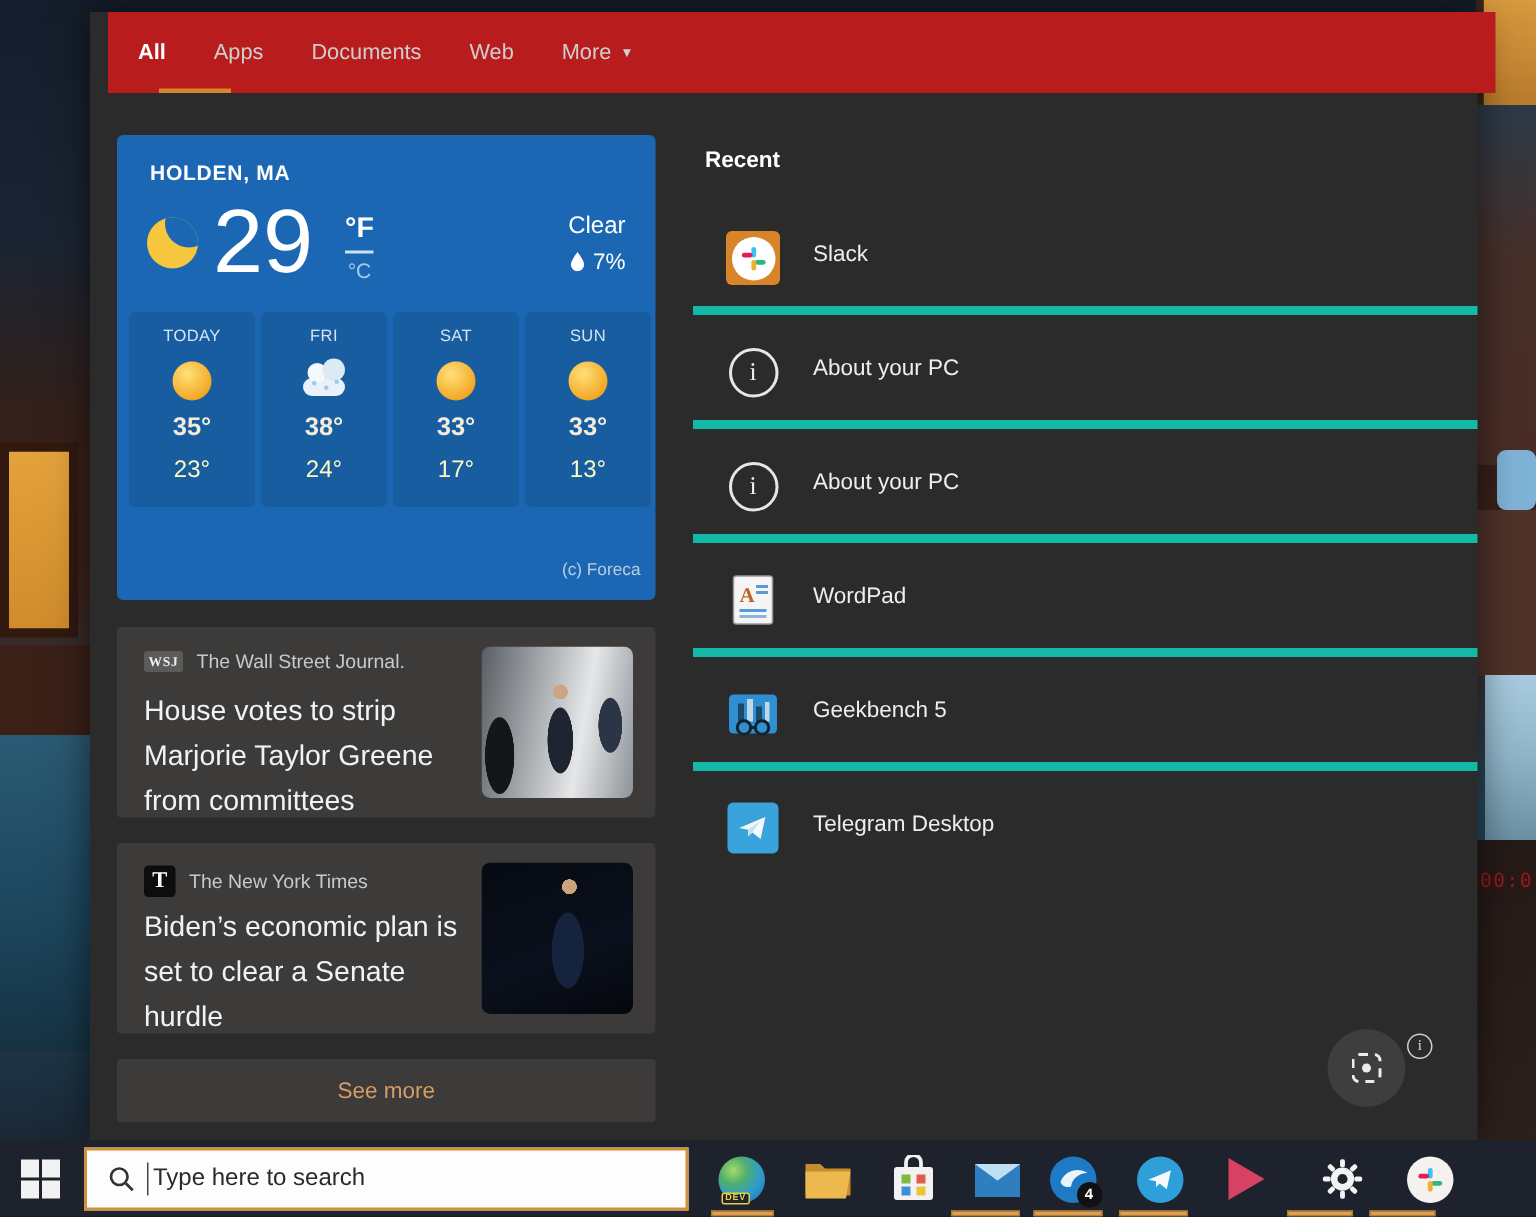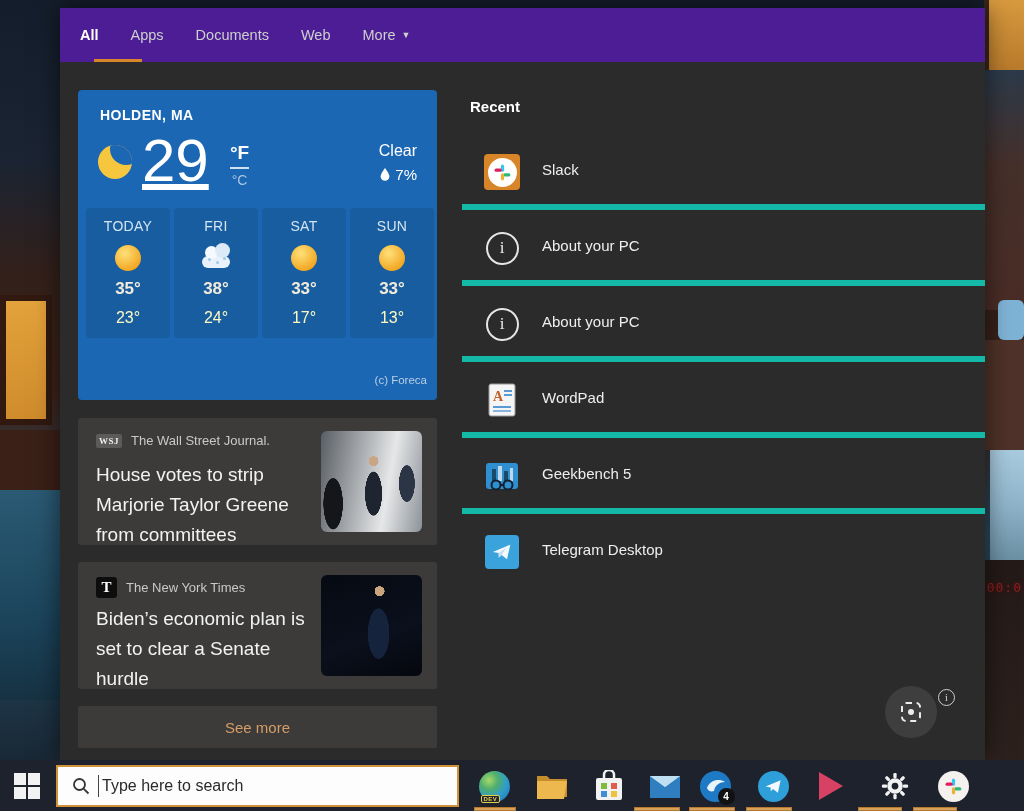--- a/index.html
+++ b/index.html
@@ -12,21 +12,21 @@
     background:linear-gradient(180deg,#141d2b 0%,#1b2432 20%,#33201a 34%,#3c2219 48%,#27475c 66%,#1f3c50 82%,#171d26 100%); }
   .wp-block { position:absolute; }
   .wp-led { position:absolute; right:2px; top:580px; color:#8a2020; font-family:"DejaVu Sans Mono",monospace;
     font-size:13px; letter-spacing:1px; text-shadow:0 0 4px #5a1010; }
 
   
   .panel { position:absolute; left:60px; top:8px; width:925px; height:752px; background:#2b2b2b;
     box-shadow:0 0 24px rgba(0,0,0,.55); color:#e8e8e8; }
 
   
-  .tabbar { position:absolute; left:0; top:0; width:100%; height:54px; background:#4c1d95; }
+  .tabbar { position:absolute; left:12px; top:0; width:100%; height:54px; background:#b91c1c; }
   .tabs { position:absolute; left:20px; top:0; height:54px; display:flex; gap:32px; align-items:center; }
   .tab { font-size:14.5px; color:#cfcfcf; cursor:pointer; position:relative; height:54px;
     display:flex; align-items:center; gap:6px; }
   .tab.active { color:#fff; font-weight:bold; }
   .tab .arrow { font-size:9px; color:#cfcfcf; }
   .tab-underline { position:absolute; left:14px; bottom:0; width:48px; height:3px; background:#d8862c; }
   .tab-right { position:absolute; right:28px; top:0; height:54px; display:flex; align-items:center; gap:24px; }
   .counter { font-size:15px; color:#eaeaea; }
   .heart-btn { width:30px; height:30px; border:2px solid #e0e0e0; border-radius:50%;
     display:flex; align-items:center; justify-content:center; font-size:13px; color:#fff; }
@@ -34,30 +34,30 @@
   .dots { font-size:16px; letter-spacing:3px; color:#ddd; }
 
   
   .weather { position:absolute; left:18px; top:82px; width:359px; height:310px; background:#1b67b4;
     border-radius:4px; color:#fff; }
   .w-loc { position:absolute; left:22px; top:17px; font-size:14px; font-weight:bold; letter-spacing:.5px; }
   .moon { position:absolute; left:20px; top:55px; width:34px; height:34px; border-radius:50%;
     background:#f6c73e; overflow:hidden; }
   .moon::after { content:""; position:absolute; left:12px; top:-12px; width:32px; height:32px;
     border-radius:50%; background:#1b67b4; }
-  .w-temp { position:absolute; left:64px; top:36px; font-size:60px; font-weight:300; color:#fff;text-decoration:underline; }
+  .w-temp { position:absolute; left:64px; top:36px; font-size:60px; font-weight:300; color:#fff; }
   .w-units { position:absolute; left:152px; top:52px; text-align:center; }
   .w-unit-f { font-size:19px; font-weight:bold; color:#fff; border-bottom:2px solid #cfe0ef; padding-bottom:3px; }
   .w-unit-c { font-size:14px; color:#a9c6e2; margin-top:3px; }
   .w-cond { position:absolute; right:20px; top:52px; text-align:right; }
   .w-cond-text { font-size:16px; }
   .w-precip { margin-top:6px; font-size:15px; display:flex; align-items:center; gap:5px; justify-content:flex-end; }
   .forecast { position:absolute; left:8px; top:118px; display:flex; gap:4px; }
   .f-tile { width:84px; height:130px; background:#175d9f; border-radius:4px; position:relative; text-align:center; }
-  .f-day { margin-top:10px; font-size:14px; color:#d5e4f2; letter-spacing:.3px; }
+  .f-day { margin-top:10px; font-size:11px; color:#d5e4f2; letter-spacing:.3px; }
   .f-ico { height:34px; margin-top:7px; display:flex; align-items:center; justify-content:center; }
   .sun { width:26px; height:26px; border-radius:50%; background:radial-gradient(circle at 38% 32%,#ffe07a,#f2a51f 75%,#d9881a); }
   .cloud { position:relative; width:32px; height:20px; }
   .cloud .c1 { position:absolute; left:2px; bottom:0; width:28px; height:12px; border-radius:7px; background:#e9f2fa; }
   .cloud .c2 { position:absolute; left:5px; top:-2px; width:13px; height:13px; border-radius:50%; background:#f4f9fd; }
   .cloud .c3 { position:absolute; left:15px; top:-5px; width:15px; height:15px; border-radius:50%; background:#dceaf6; }
   .cloud .fl { position:absolute; width:3px; height:3px; border-radius:50%; background:#9fc9e8; }
   .f-hi { margin-top:4px; font-size:17px; font-weight:bold; color:#f3ecdc; }
   .f-lo { margin-top:10px; font-size:16px; color:#fef9c3; }
   .w-btn { position:absolute; left:100px; top:262px; width:160px; height:32px; background:#15558f;

